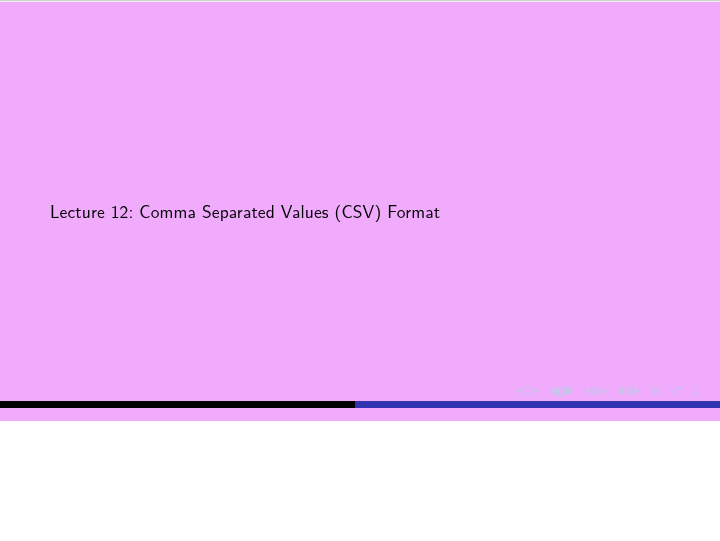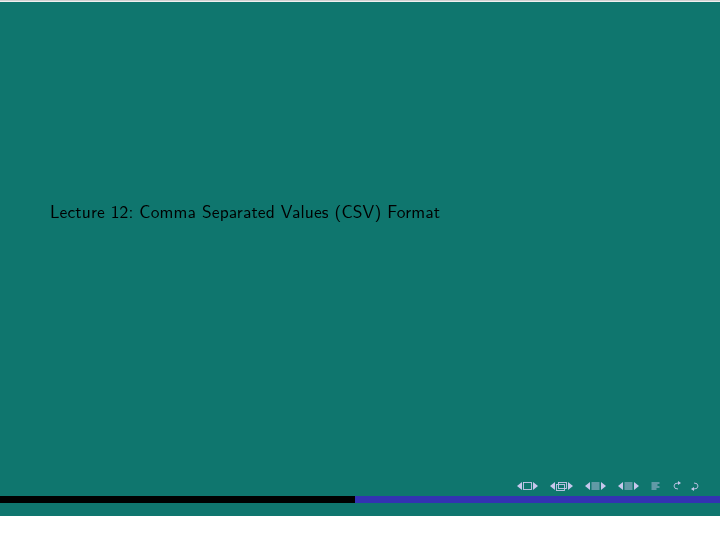--- a/index.html
+++ b/index.html
@@ -8,23 +8,23 @@
     width: 720px;
     height: 541px;
     background: #fff;
     font-family: "Latin Modern Sans", "Computer Modern Sans", "Lucida Grande", "DejaVu Sans", Arial, sans-serif;
     color: #000;
     overflow: hidden;
     position: relative;
   }
   .page {
     width: 720px;
-    height: 516px;
+    height: 421px;
     position: relative;
-    background: #0f766e;
+    background: #f0abfc;
   }
   .top-rule {
     position: absolute;
     top: 0;
     left: 0;
     right: 0;
     height: 2px;
     background: linear-gradient(to bottom, #d0d0d0 0%, #d0d0d0 50%, #f0f0f0 50%, #f0f0f0 100%);
   }
   .title {

